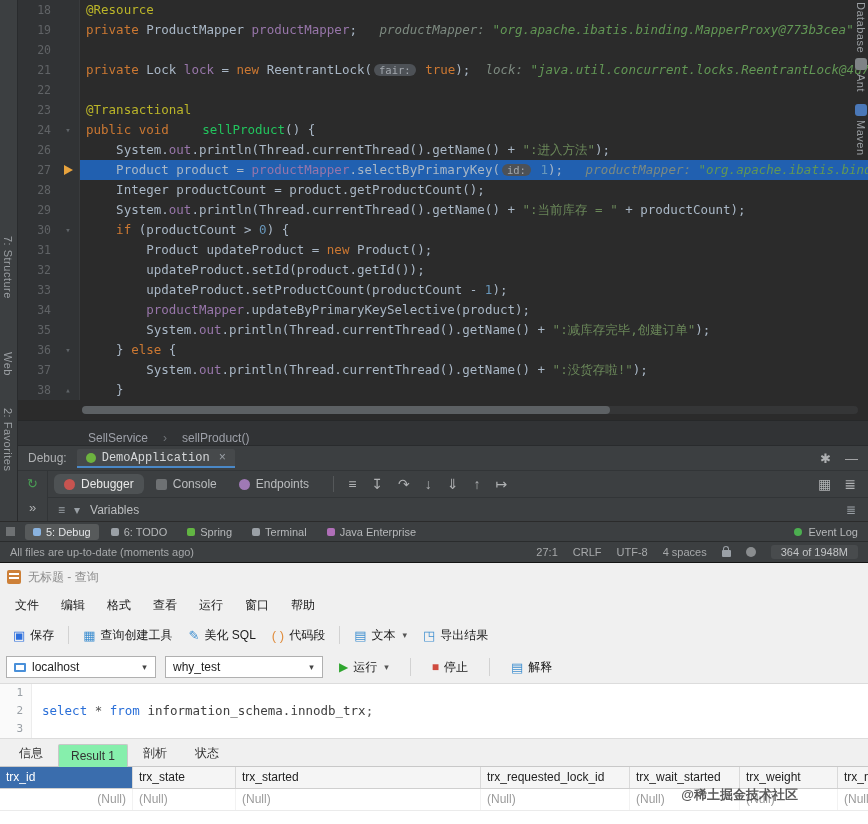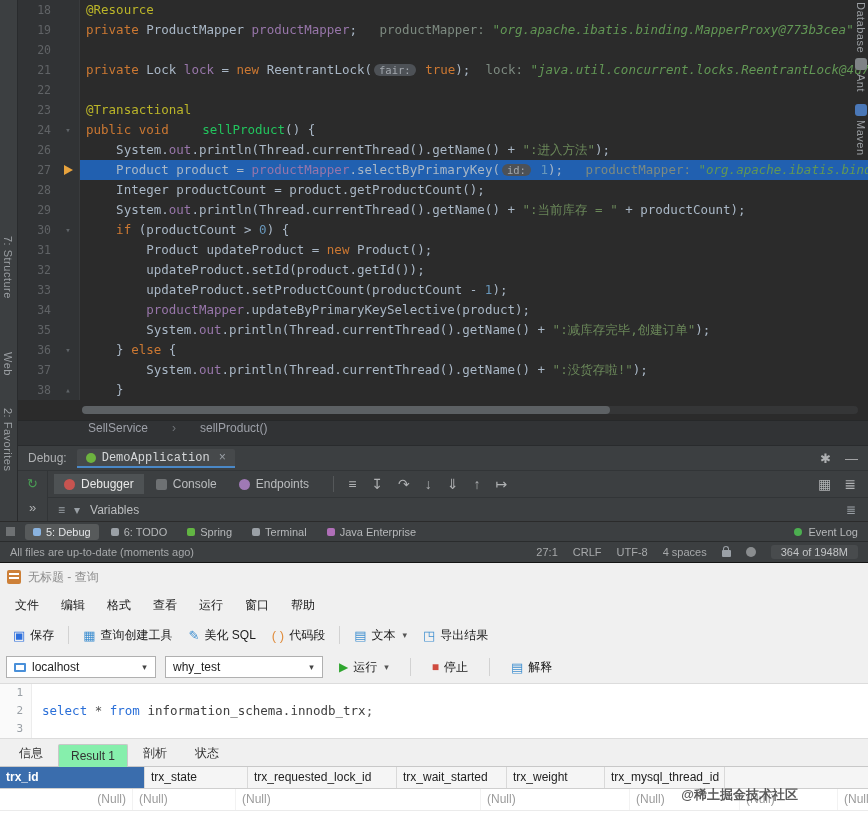--- a/index.html
+++ b/index.html
@@ -33,48 +33,48 @@
   .exec-arrow { width: 0; height: 0; border-left: 9px solid #e8a33d; border-top: 5px solid transparent; border-bottom: 5px solid transparent; }
   .lcontent { flex: 1; min-width: 0; overflow: hidden; padding-left: 6px; color: #a9b7c6; }
   .code-line.exec .lcontent { background: var(--exec-line, #2160b0); }
   .seg-p { color: #a9b7c6; }
   .seg-k { color: #cc7832; }
   .seg-a { color: #bbb529; }
   .seg-s { color: #6a8759; }
   .seg-n { color: #6897bb; }
   .seg-f { color: #9876aa; }
   .seg-m { color: #22c55e; margin-left: 26px; }
-  .seg-hl { color: #7d8a80; }
+  .seg-hl { color: #7d8a80; font-style: italic; }
   .seg-hv { color: #629755; font-style: italic; }
   .seg-pill { background: #4d5156; color: #a2a7ad; border-radius: 7px; padding: 0 5px; font-size: 10.5px; margin: 0 2px; }
 
   .hscroll { position: absolute; left: 64px; right: 10px; bottom: 6px; height: 8px; background: rgba(60,62,64,.6); border-radius: 4px; }
   .hthumb { position: absolute; left: 0; top: 0; height: 100%; width: 68%; background: #5d6164; border-radius: 4px; }
 
-  .breadcrumbs { height: 25px; background: #313335; border-top: 1px solid #262829; display: flex; align-items: flex-start;
-                 padding-left: 70px; gap: 24px; color: #9da0a8; font-size: 12px; }
+  .breadcrumbs { height: 25px; background: #313335; border-top: 1px solid #262829; display: flex; align-items: flex-end;
+                 padding-left: 70px; gap: 15px; color: #9da0a8; font-size: 12px; }
   .crumb-sep { color: #6f7377; }
 
   .debug-panel { height: 76px; background: #3c3f41; border-top: 1px solid #292b2d; display: flex; flex-direction: column; }
   .debug-header { height: 26px; display: flex; align-items: center; gap: 10px; padding: 0 10px; border-bottom: 1px solid #323537; }
   .debug-label { color: #aeb0b2; font-size: 12px; }
   .session-tab { display: flex; align-items: center; gap: 6px; background: #46494b; border-bottom: 2px solid #4a88c7;
                  padding: 2px 9px 1px; color: #d6d8da; font-size: 12px; border-radius: 2px 2px 0 0; font-family: Liberation Mono, monospace; }
   .spring-dot { width: 10px; height: 10px; border-radius: 50%; background: #6db33f; }
   .tab-close { color: #9aa0a6; margin-left: 3px; }
   .debug-header-right { margin-left: auto; display: flex; gap: 14px; color: #afb1b3; font-size: 13px; }
   .hicon { cursor: default; }
 
   .debug-body { flex: 1; display: flex; }
   .debug-side { flex: 0 0 30px; display: flex; flex-direction: column; align-items: center; padding-top: 5px; gap: 9px;
                 border-right: 1px solid #323537; font-size: 13px; color: #afb1b3; }
   .debug-side .side-icon:first-child { color: #499c54; }
   .debug-content { flex: 1; min-width: 0; display: flex; flex-direction: column; }
   .debug-tabs { height: 27px; display: flex; align-items: center; gap: 2px; padding-left: 6px; border-bottom: 1px solid #323537; }
-  .dtab { display: flex; align-items: center; gap: 6px; padding: 3px 10px; color: #bbbdbf; font-size: 12px; border-radius: 0; }
+  .dtab { display: flex; align-items: center; gap: 6px; padding: 3px 10px; color: #bbbdbf; font-size: 12px; border-radius: 6px; }
   .dtab.active { background: #4e5254; color: #e8e8e8; }
   .dtab-icon { width: 11px; height: 11px; border-radius: 2px; }
   .dtab-icon.debugger { background: #c75450; border-radius: 50%; }
   .dtab-icon.console { background: #6e7173; }
   .dtab-icon.endpoints { background: #9f79b5; border-radius: 50%; }
   .vsep { width: 1px; height: 16px; background: #55585a; margin: 0 12px; }
   .step-icons { display: flex; align-items: center; gap: 15px; color: #afb1b3; font-size: 14px; }
   .debug-tabs-right { margin-left: auto; display: flex; gap: 13px; padding-right: 12px; color: #afb1b3; font-size: 14px; }
   .vars-row { height: 23px; display: flex; align-items: center; gap: 10px; padding-left: 10px; color: #bbbdbf; font-size: 12px; }
   .vars-icons { display: flex; gap: 9px; color: #9aa0a6; font-size: 12px; }
@@ -399,22 +399,23 @@
 
     <div class="result-tabs" id="result-tabs">
         <div class="rtab">信息</div>
         <div class="rtab active">Result 1</div>
         <div class="rtab">剖析</div>
         <div class="rtab">状态</div>
       </div>
 
     <div class="grid">
       <div class="grid-header" id="grid-header">
-          <div class="gh-cell selected" style="width: 145px; font-weight: bold;">trx_id</div>
+          <div class="gh-cell selected" style="width: 133px;">trx_id</div>
           <div class="gh-cell" style="width: 103px;">trx_state</div>
+          <div class="gh-cell" style="width: 245px;">trx_started</div>
           <div class="gh-cell" style="width: 149px;">trx_requested_lock_id</div>
           <div class="gh-cell" style="width: 110px;">trx_wait_started</div>
           <div class="gh-cell" style="width: 98px;">trx_weight</div>
           <div class="gh-cell" style="width: 120px;">trx_mysql_thread_id</div>
         </div>
       <div class="grid-row" id="grid-row">
           <div class="gr-cell" style="width: 133px; text-align: right;">(Null)</div>
           <div class="gr-cell" style="width: 103px;">(Null)</div>
           <div class="gr-cell" style="width: 245px;">(Null)</div>
           <div class="gr-cell" style="width: 149px;">(Null)</div>

